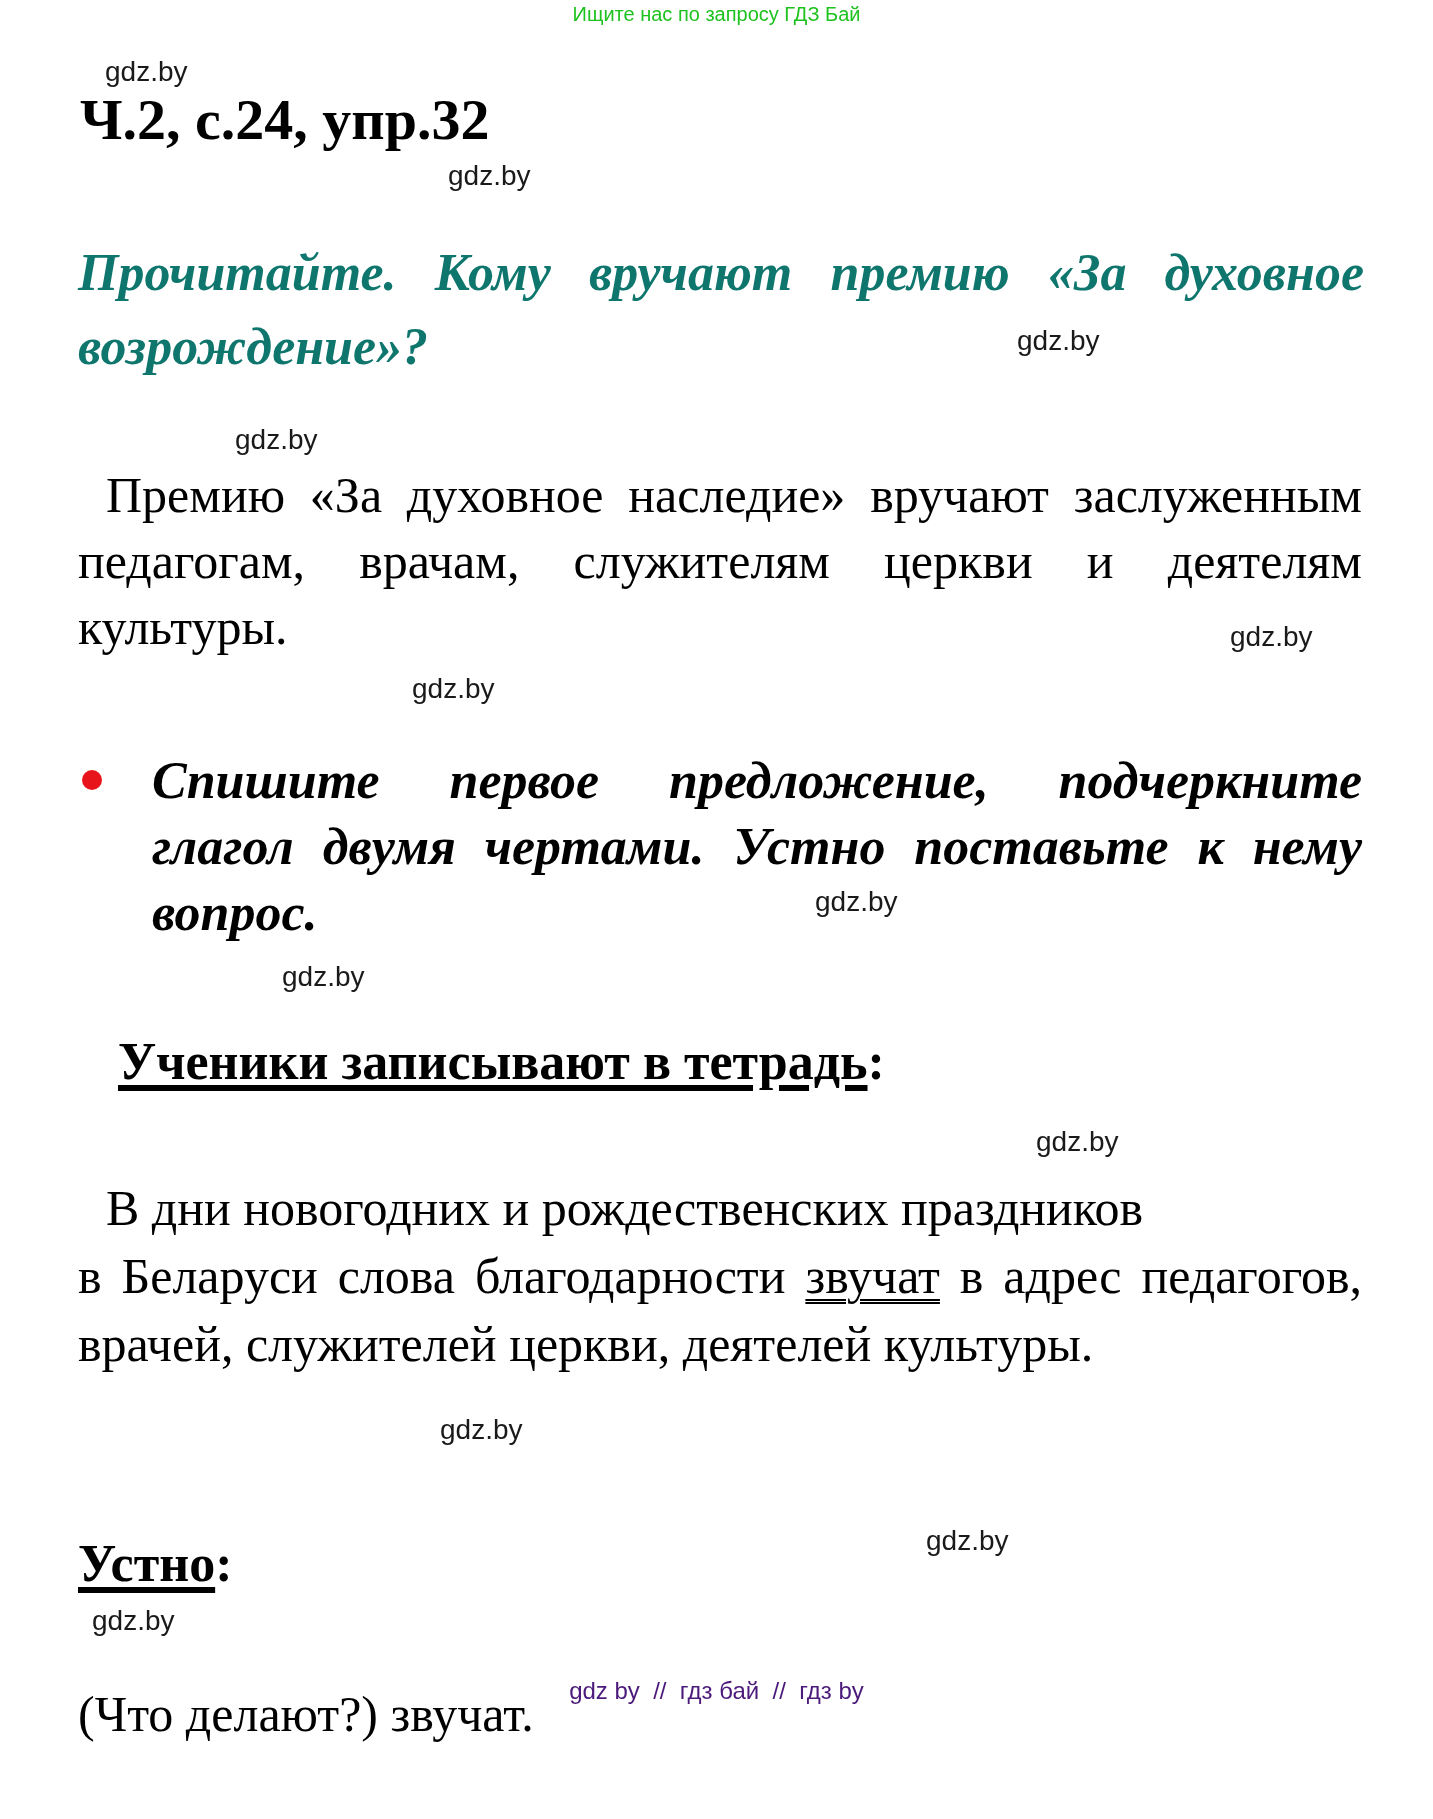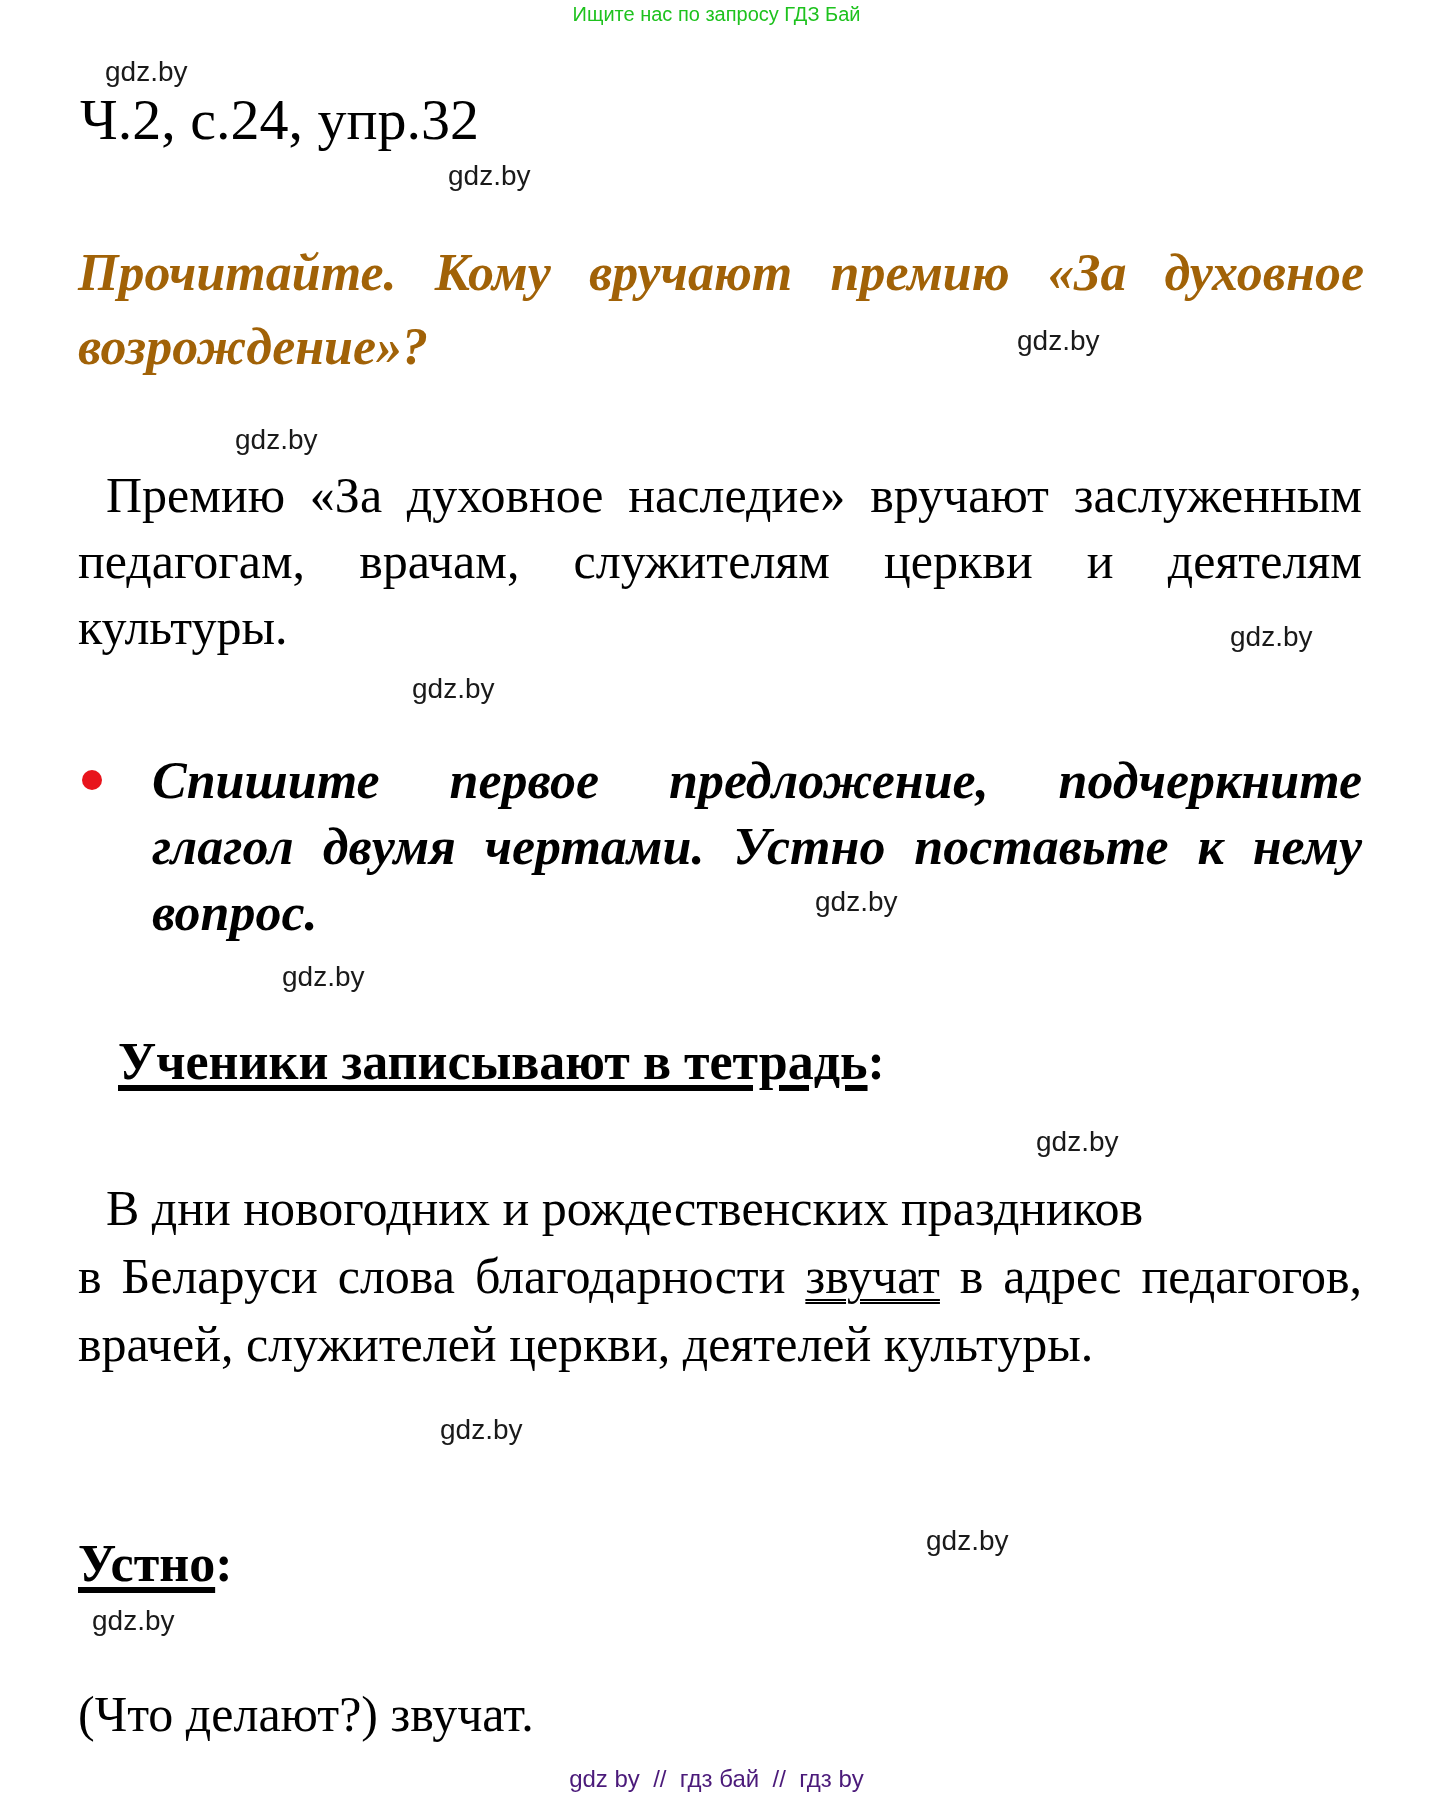--- a/index.html
+++ b/index.html
@@ -8,26 +8,26 @@
   .banner {
     left: 0; width: 1433px; top: 0; height: 30px; text-align: center;
     font-family: "Liberation Sans", sans-serif; font-size: 20px; line-height: 28px;
     color: #1ec21e;
   }
   .wm {
     font-family: "Liberation Sans", sans-serif; font-size: 28px; line-height: 32px;
     color: #1a1a1a; white-space: nowrap;
   }
   .title {
-    left: 80px; top: 88px; font-family: "Liberation Serif", serif; font-weight: normal;
+    left: 80px; top: 88px; font-family: "Liberation Serif", serif; font-weight: bold;
     font-size: 58px; line-height: 64px; color: #000; white-space: nowrap;
   }
   .question {
     left: 78px; top: 236px; width: 1286px; font-family: "Liberation Serif", serif;
-    font-weight: bold; font-style: italic; font-size: 52px; line-height: 74px; color: #a16207;
+    font-weight: bold; font-style: italic; font-size: 52px; line-height: 74px; color: #0f766e;
     text-align: justify;
   }
   .para {
     left: 78px; width: 1284px; font-family: "Liberation Serif", serif;
     font-size: 50px; color: #000; text-align: justify;
   }
   .para1 { top: 462px; line-height: 66px; }
   .para1 .indent { display: inline-block; width: 28px; }
   .bullet-dot {
     left: 82px; top: 770px; width: 20px; height: 20px; border-radius: 50%; background: #e8141c;
@@ -51,21 +51,21 @@
   .oral {
     left: 78px; top: 1532px; font-family: "Liberation Serif", serif; font-weight: bold;
     font-size: 52px; line-height: 64px; color: #000; white-space: nowrap;
   }
   .oral .ul { text-decoration: underline; text-decoration-thickness: 6px; text-underline-offset: 6px; }
   .answer {
     left: 78px; top: 1682px; font-family: "Liberation Serif", serif;
     font-size: 50px; line-height: 64px; color: #000; white-space: nowrap;
   }
   .footer {
-    left: 0; width: 1433px; top: 1764px; text-align: center;
+    left: 0; width: 1433px; top: 1676px; text-align: center;
     font-family: "Liberation Sans", sans-serif; font-size: 24px; line-height: 30px;
     color: #4b1a7a; white-space: pre;
   }
 </style>
 </head>
 <body>
 
 <div class="abs banner">Ищите нас по запросу ГДЗ Бай</div>
 
 <div class="abs wm" style="left:105px; top:56px;">gdz.by</div>

